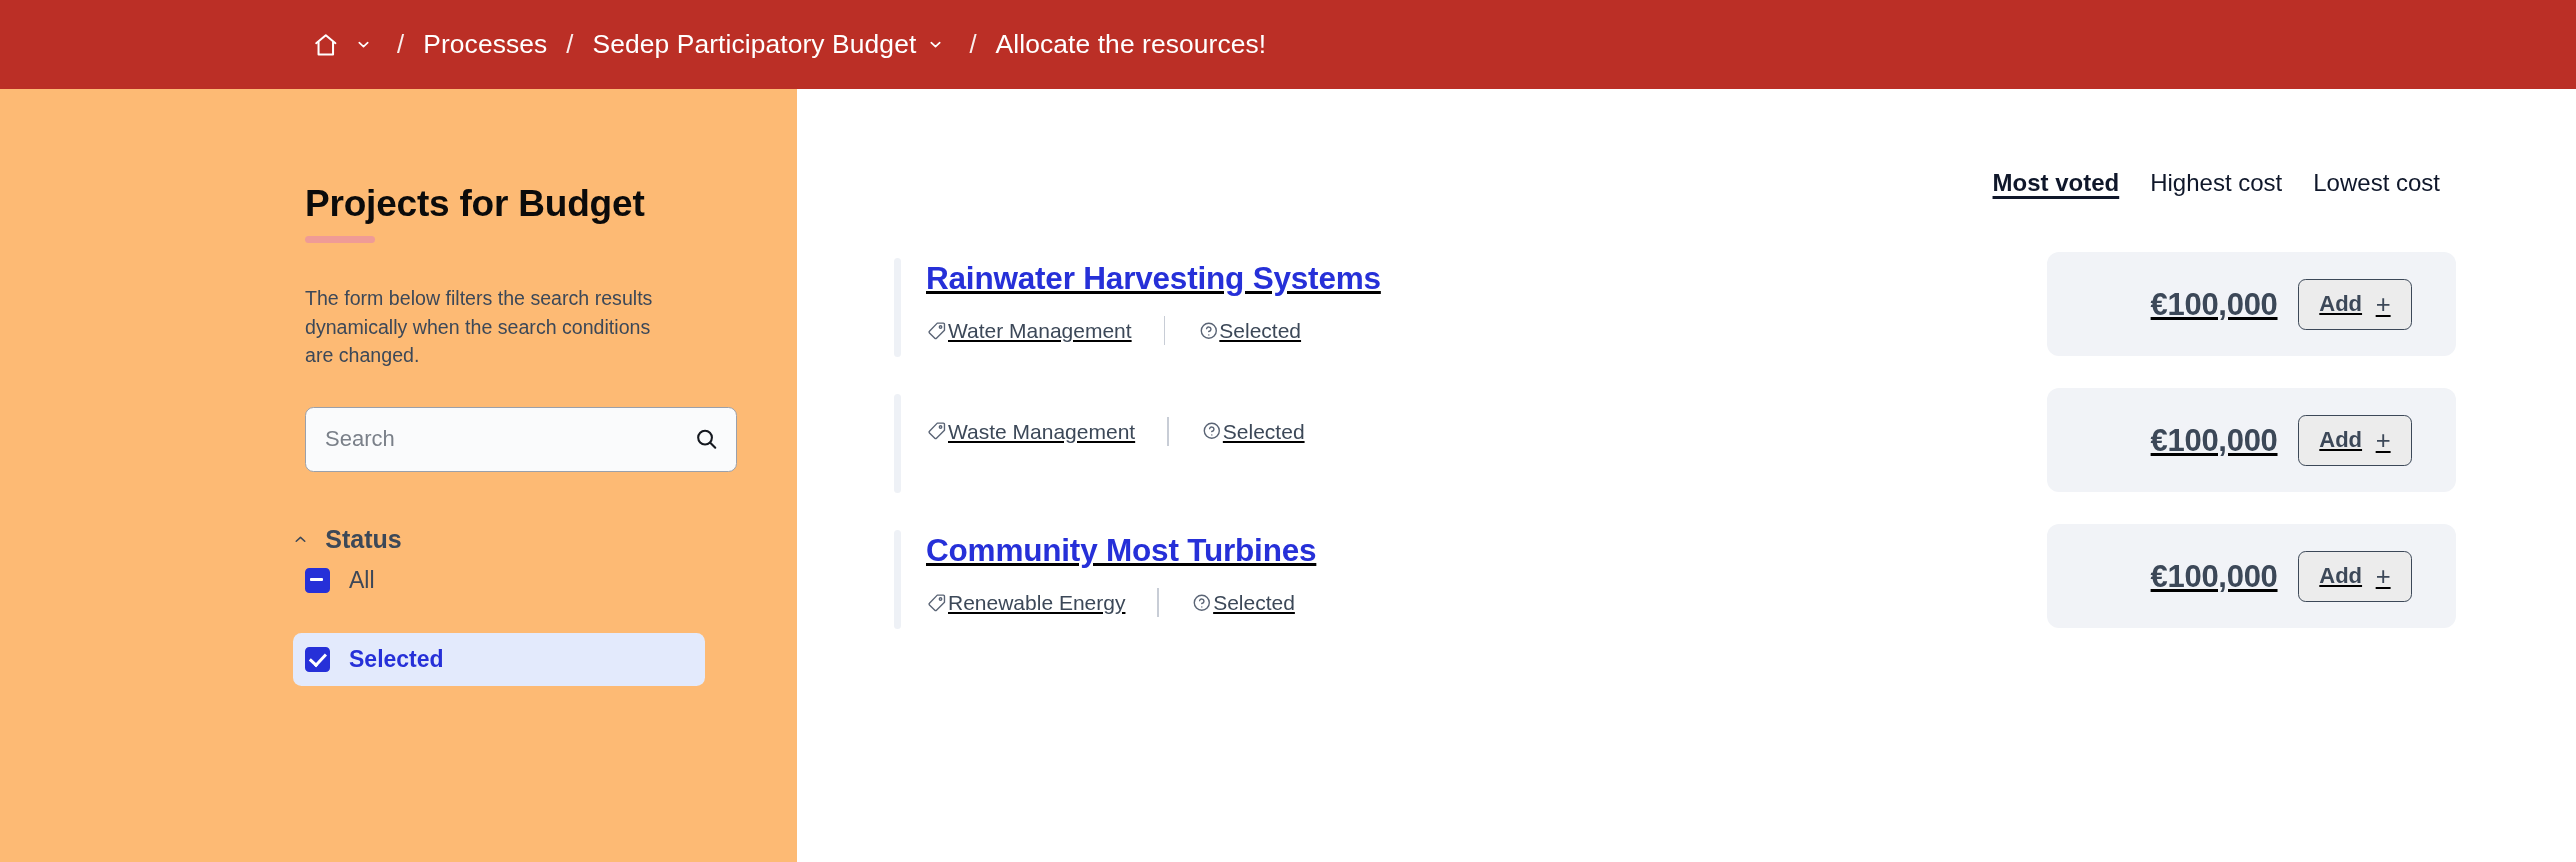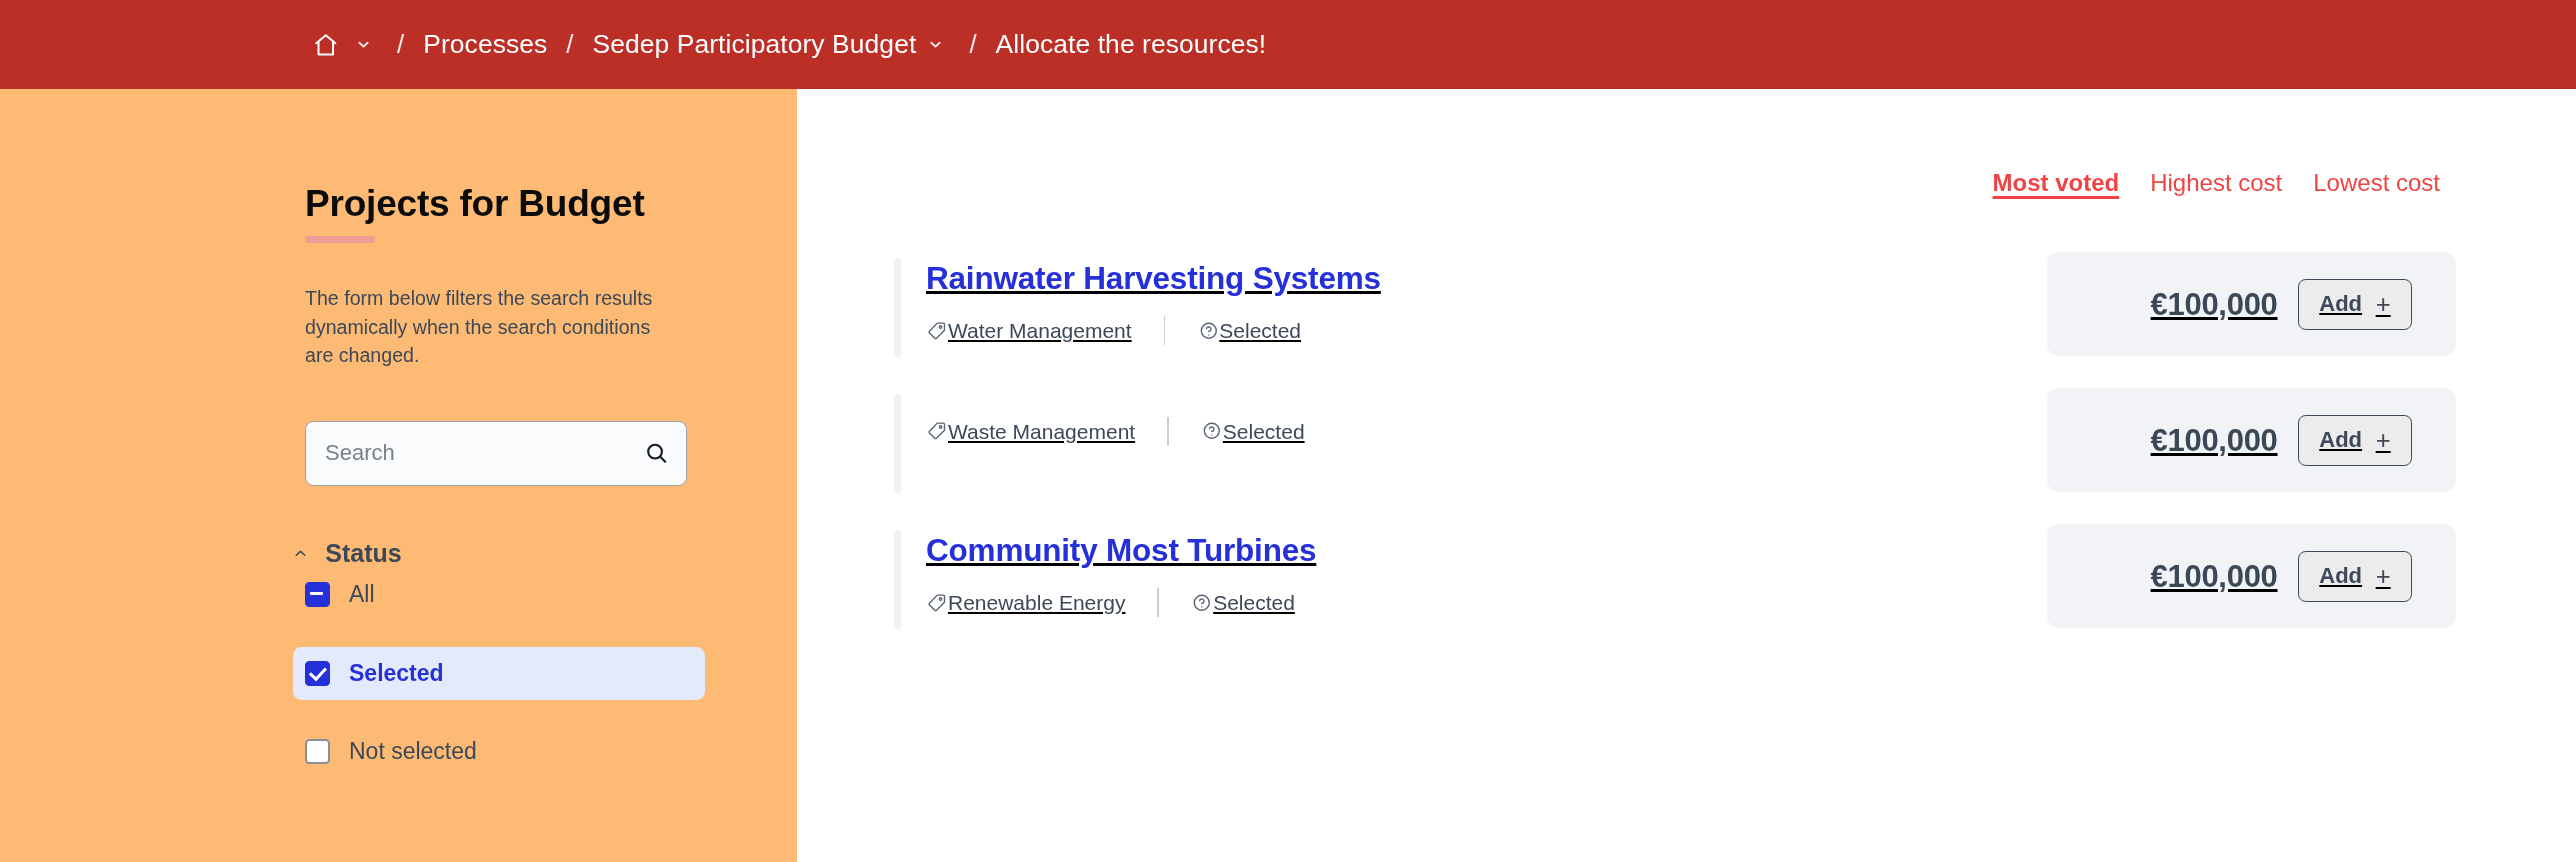--- a/index.html
+++ b/index.html
@@ -96,23 +96,23 @@
   .side-desc {
     margin-top: 41px;
     width: 377px;
     font-size: 19.6px;
     line-height: 1.44;
     color: #3c4858;
   }
 
   
   .search-wrap {
-    margin-top: 52px;
+    margin-top: 38px;
     position: relative;
-    width: 382px;
+    width: 432px;
     height: 65px;
   }
   .search-input {
     width: 100%;
     height: 100%;
     border: 1.7px solid #9aa0ab;
     border-radius: 8.5px;
     background: #fafbfc;
     font-family: "Liberation Sans", sans-serif;
     font-size: 22px;
@@ -210,21 +210,21 @@
   .sortbar {
     position: absolute;
     top: 82px;
     right: 136px;
     display: flex;
     align-items: baseline;
     gap: 31px;
   }
   .sort-link {
     font-size: 24px;
-    color: #ef4444;
+    color: #0f172a;
     text-decoration: none;
     white-space: nowrap;
     line-height: 1;
   }
   .sort-link.is-active {
     font-weight: 700;
     text-decoration: underline;
     text-underline-offset: 5.1px;
     text-decoration-thickness: 2.6px;
   }
@@ -399,24 +399,20 @@
       <div class="check-row">
         <span class="cbox indeterminate"></span>
         <span class="check-label">All</span>
       </div>
 
       <div class="check-row is-active">
         <span class="cbox checked"></span>
         <span class="check-label is-active">Selected</span>
       </div>
 
-      <div class="check-row">
-        <span class="cbox empty"></span>
-        <span class="check-label">Not selected</span>
-      </div>
     </div>
 
   </div>
 </aside>
 
 <main class="main">
 
   <nav class="sortbar">
     <a class="sort-link is-active" href="#">Most voted</a>
     <a class="sort-link" href="#">Highest cost</a>

